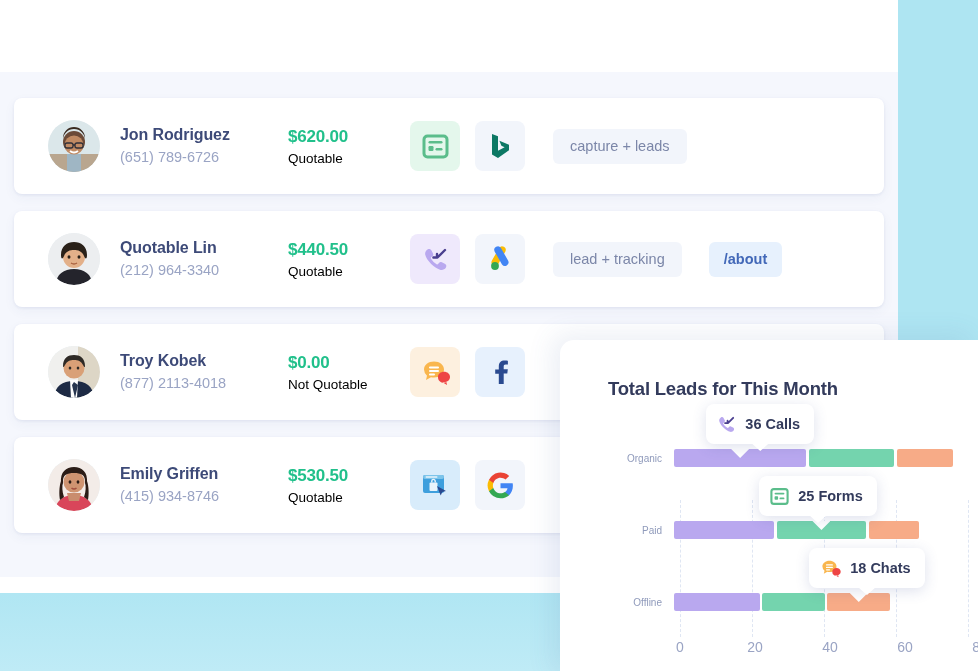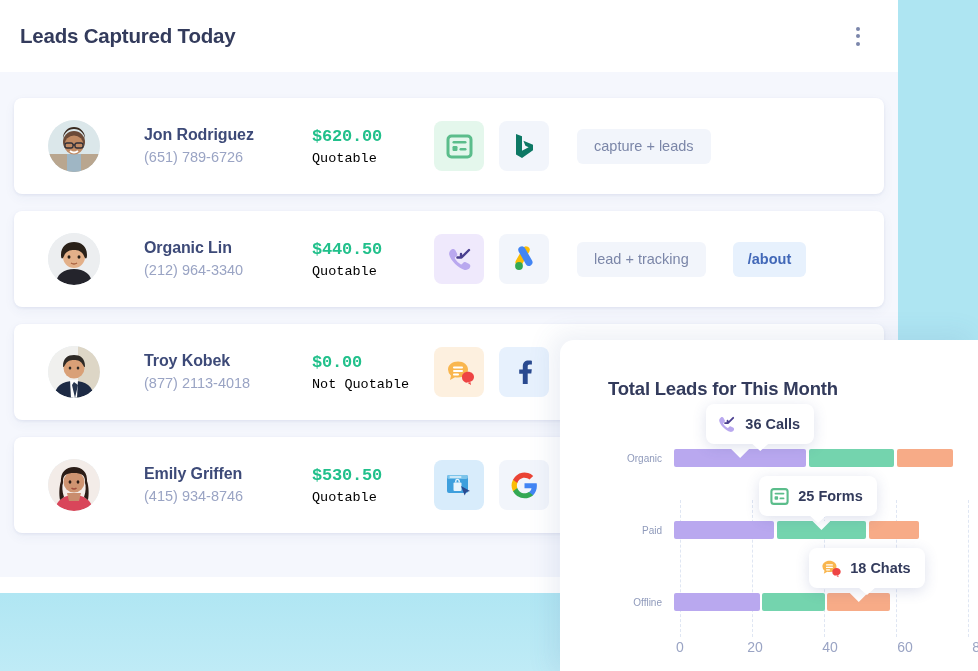--- a/index.html
+++ b/index.html
@@ -55,29 +55,29 @@
     margin-bottom: 17px;
     display: flex; align-items: center;
     padding: 0 18px 0 34px;
   }
   .avatar {
     width: 52px; height: 52px; border-radius: 50%;
     flex: 0 0 52px; overflow: hidden; position: relative;
     background: #e8eef1;
   }
   .avatar svg { display: block; width: 52px; height: 52px; }
-  .who { margin-left: 44px; width: 168px; flex: 0 0 168px; }
+  .who { margin-left: 20px; width: 168px; flex: 0 0 168px; }
   .who .name {
     font-size: 16px; font-weight: bold; color: #3d4a78; line-height: 1.35;
     letter-spacing: -0.1px;
   }
   .who .phone {
     font-size: 14.5px; color: #9aa4c4; line-height: 1.45; margin-top: 2px;
   }
-  .amt { width: 122px; flex: 0 0 122px; font-family: Liberation Mono, monospace; }
+  .amt { width: 122px; flex: 0 0 122px; }
   .amt .value {
     font-size: 17px; font-weight: bold; color: #21c08b; line-height: 1.35;
     letter-spacing: -0.2px;
   }
   .amt .state { font-size: 13.5px; color: #000000; margin-top: 3px; }
   .ico-pair { display: flex; gap: 15px; flex: 0 0 auto; }
   .ico-tile {
     width: 50px; height: 50px; border-radius: 8px;
     display: flex; align-items: center; justify-content: center;
   }
@@ -168,28 +168,20 @@
 </style>
 </head>
 <body>
 
 <div id="stage">
 
   <div class="bg-cyan-right"></div>
   <div class="bg-cyan-bottom"></div>
   <div class="bg-lavender"></div>
 
-  <div class="header">
-    <div class="header-title">Leads Captured Today</div>
-    <div class="kebab">
-      <i></i>
-        <i></i>
-        <i></i>
-    </div>
-  </div>
 
   <div class="lead-list">
 
     <div class="lead-card">
       <div class="avatar">
         <svg viewBox="0 0 52 52">
             <defs>
               <clipPath id="c1">
                 <circle cx="26" cy="26" r="26"></circle>
               </clipPath>
@@ -247,21 +239,21 @@
             <path d="M8 52c0-11 8-16 18-16s18 5 18 16z" fill="#24242c"></path>
             <circle cx="26" cy="24" r="11" fill="#e3b089"></circle>
             <path d="M13 22c0-9 6-13 13-13s13 4 13 13c0 5-2 4-3 1-2-5-6-6-10-6s-8 1-10 6c-1 3-3 4-3-1z" fill="#2a2119"></path>
             <ellipse cx="21" cy="24" rx="1.5" ry="1.8" fill="#2a2119"></ellipse>
             <ellipse cx="31" cy="24" rx="1.5" ry="1.8" fill="#2a2119"></ellipse>
             <path d="M23 30q3 2 6 0" stroke="#a9603f" stroke-width="1.4" fill="none"></path>
           </g>
         </svg>
       </div>
       <div class="who">
-        <div class="name">Organic Lin</div>
+        <div class="name">Quotable Lin</div>
         <div class="phone">(212) 964-3340</div>
       </div>
       <div class="amt">
         <div class="value">$440.50</div>
         <div class="state">Quotable</div>
       </div>
       <div class="ico-pair">
         <div class="ico-tile" style="background:#efe9fc">
           <svg width="27" height="27" viewBox="0 0 27 27">
             <path d="M5.5 3.5c1.6-1 3.3-.4 4 1l1.5 3c.6 1.2.3 2-0.7 2.8l-1.2 1c-.4.4-.4.8-.1 1.4a16 16 0 005.6 5.5c.6.3 1 .3 1.4-.1l1-1.2c.8-1 1.6-1.3 2.8-.7l3 1.5c1.5.7 2 2.4 1 4-1 1.5-3 2.6-5.2 2.2C13 23 4.2 14.2 3.2 8.6c-.4-2.2.8-4.1 2.3-5.1z" fill="#b9a8ef"></path>

